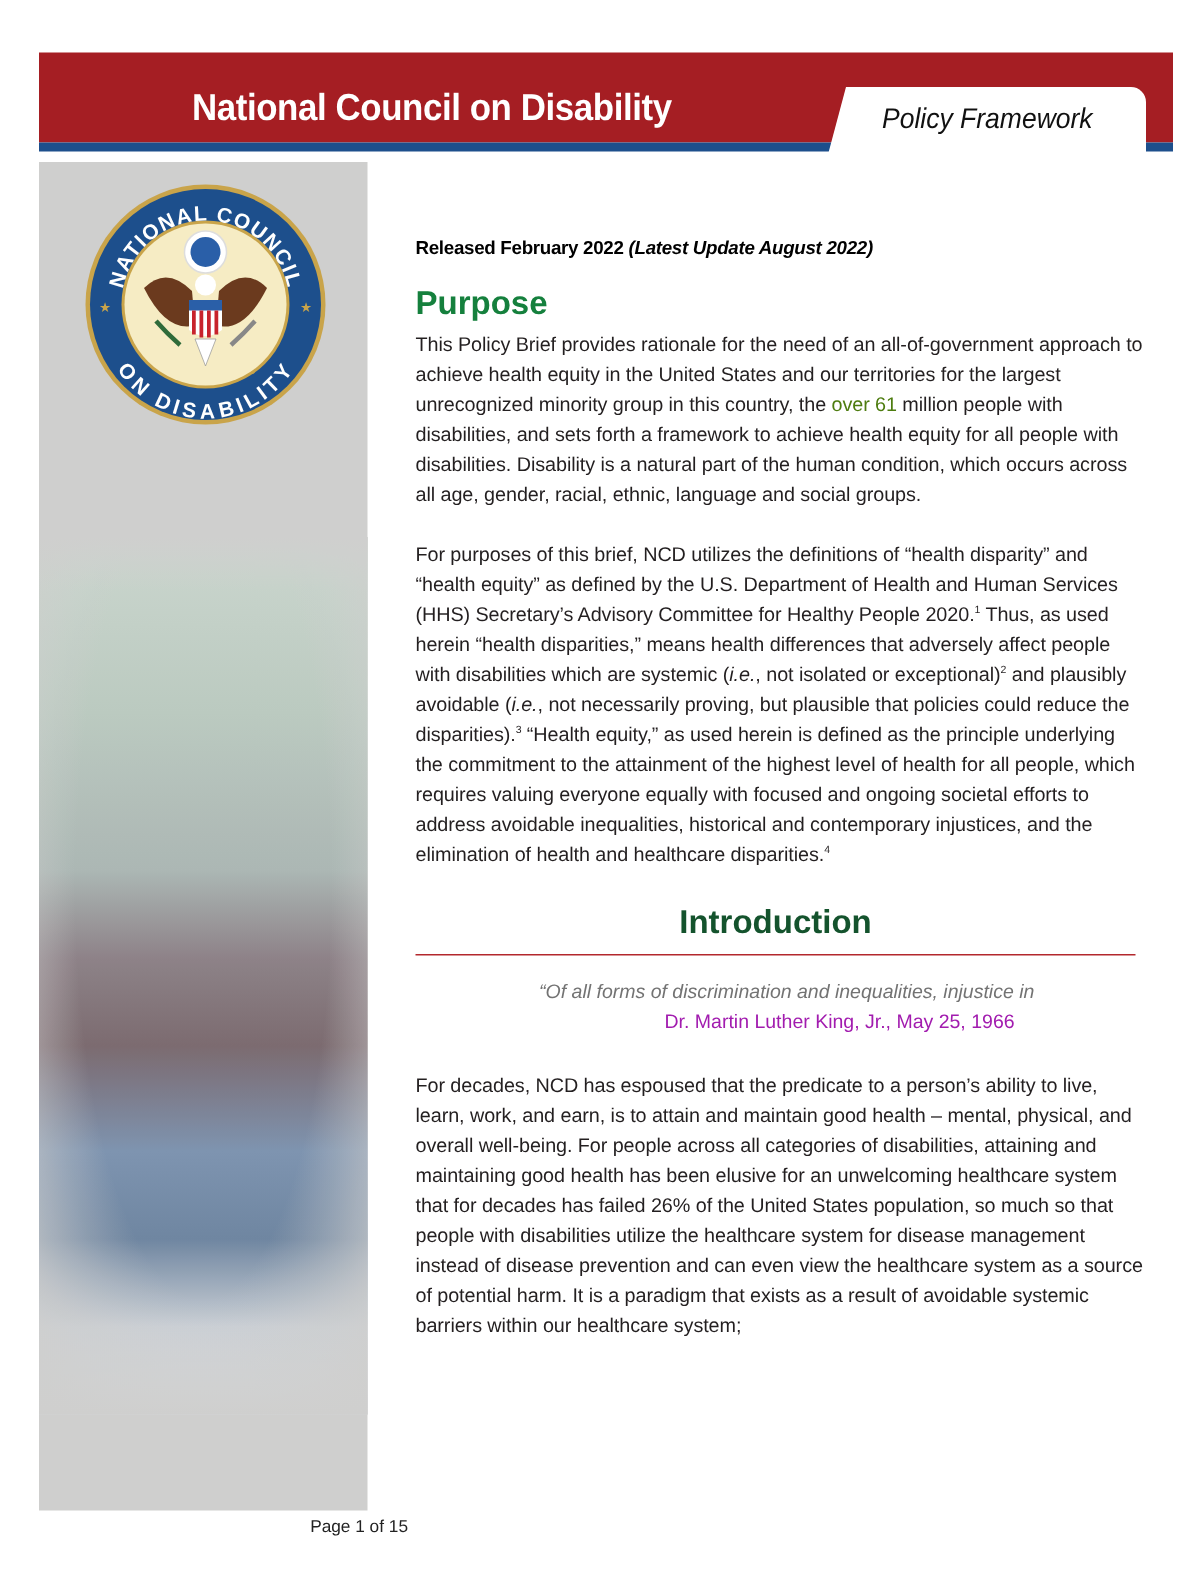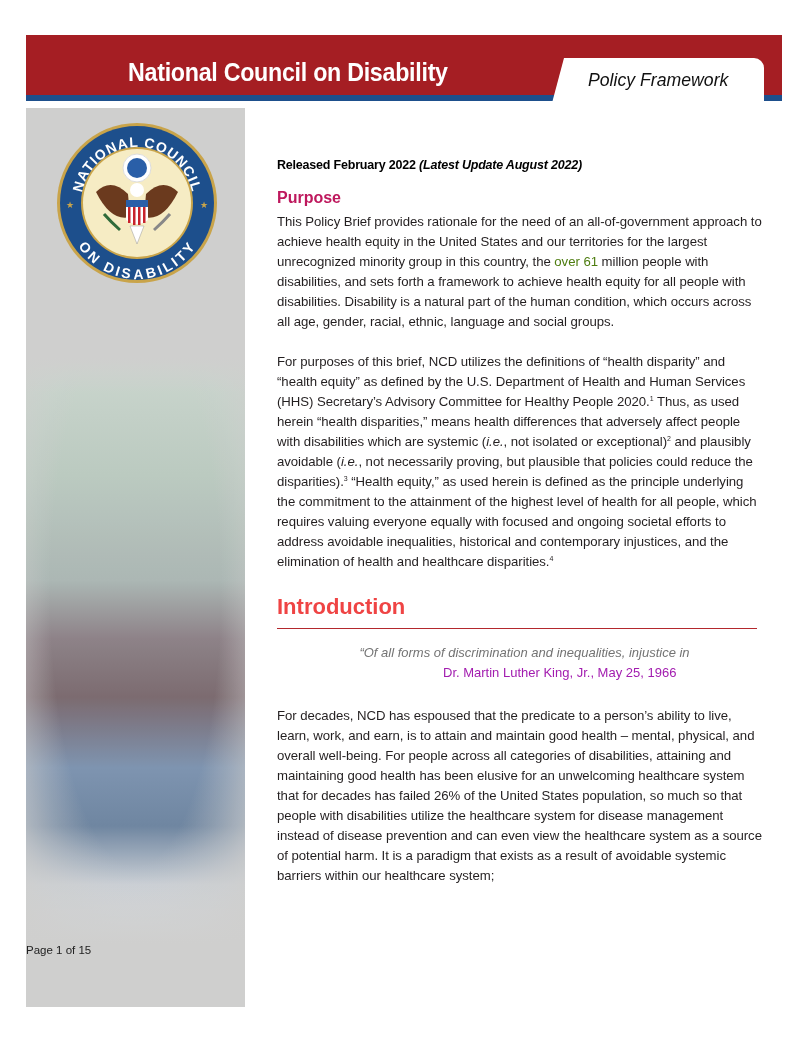--- a/index.html
+++ b/index.html
@@ -46,41 +46,41 @@
       background:
         radial-gradient(ellipse at 50% 40%, rgba(255,255,255,0) 55%, rgba(207,207,206,0.9) 95%),
         linear-gradient(180deg, #c9d7cd 0%, #b9cbbf 20%, #aab7b4 38%, #8f8288 48%, #7e6a70 58%, #7b94b5 70%, #6c86a6 80%, #c9cfd6 90%, #d8dbe0 100%);
       filter: saturate(0.85);
     }
     .photo-overlay {
       position: absolute; left: 0; top: 250px; width: 219px; height: 585px;
       background: linear-gradient(180deg, rgba(207,207,206,1) 0%, rgba(207,207,206,0) 6%, rgba(207,207,206,0) 90%, rgba(207,207,206,1) 100%);
     }
     .page-number {
-      position: absolute; left: 0; top: 836px; width: 246px; text-align: left;
+      position: absolute; left: 0; top: 904px; width: 246px; text-align: right;
       font-size: 11.5px; color: #222;
     }
 
     .content { position: absolute; left: 277px; top: 140px; width: 485px; }
     .doc-title {
       font-size: 24px; line-height: 29px; color: #1b4f8a; font-weight: normal; width: 440px;
     }
     .released { margin-top: 18px; font-size: 12.5px; font-weight: bold; color: #000; letter-spacing: -0.2px; }
     .released i { font-weight: bold; }
-    .section-h { margin-top: 17px; font-size: 16px; font-weight: bold; color: #be185d; }
+    .section-h { margin-top: 17px; font-size: 22px; font-weight: bold; color: #15803d; }
     .para {
       font-size: 13.2px; line-height: 20px; color: #231f20; letter-spacing: -0.05px;
     }
     .p1 { margin-top: 5px; }
     .p2 { margin-top: 20px; }
     .hl { color: #4d7c0f; }
     sup { font-size: 7px; vertical-align: super; line-height: 0; }
     .intro-h {
-      margin-top: 22px; font-size: 22px; color: #ef4444; padding-bottom: 8px;
-      border-bottom: 1.5px solid #b3282d; width: 480px;
+      margin-top: 22px; font-size: 22px; color: #14532d; padding-bottom: 8px;
+      border-bottom: 1.5px solid #b3282d; width: 480px; text-align: center;
     }
     .quote {
       margin-top: 14px; text-align: center; font-style: italic; font-size: 13px; line-height: 20px;
       color: #737373; padding-left: 10px;
     }
     .attribution { margin-top: 2px; font-size: 13px; padding-left: 166px; color: #a21caf; }
     .p3 { margin-top: 26px; }
   </style>
 </head>
 <body>

